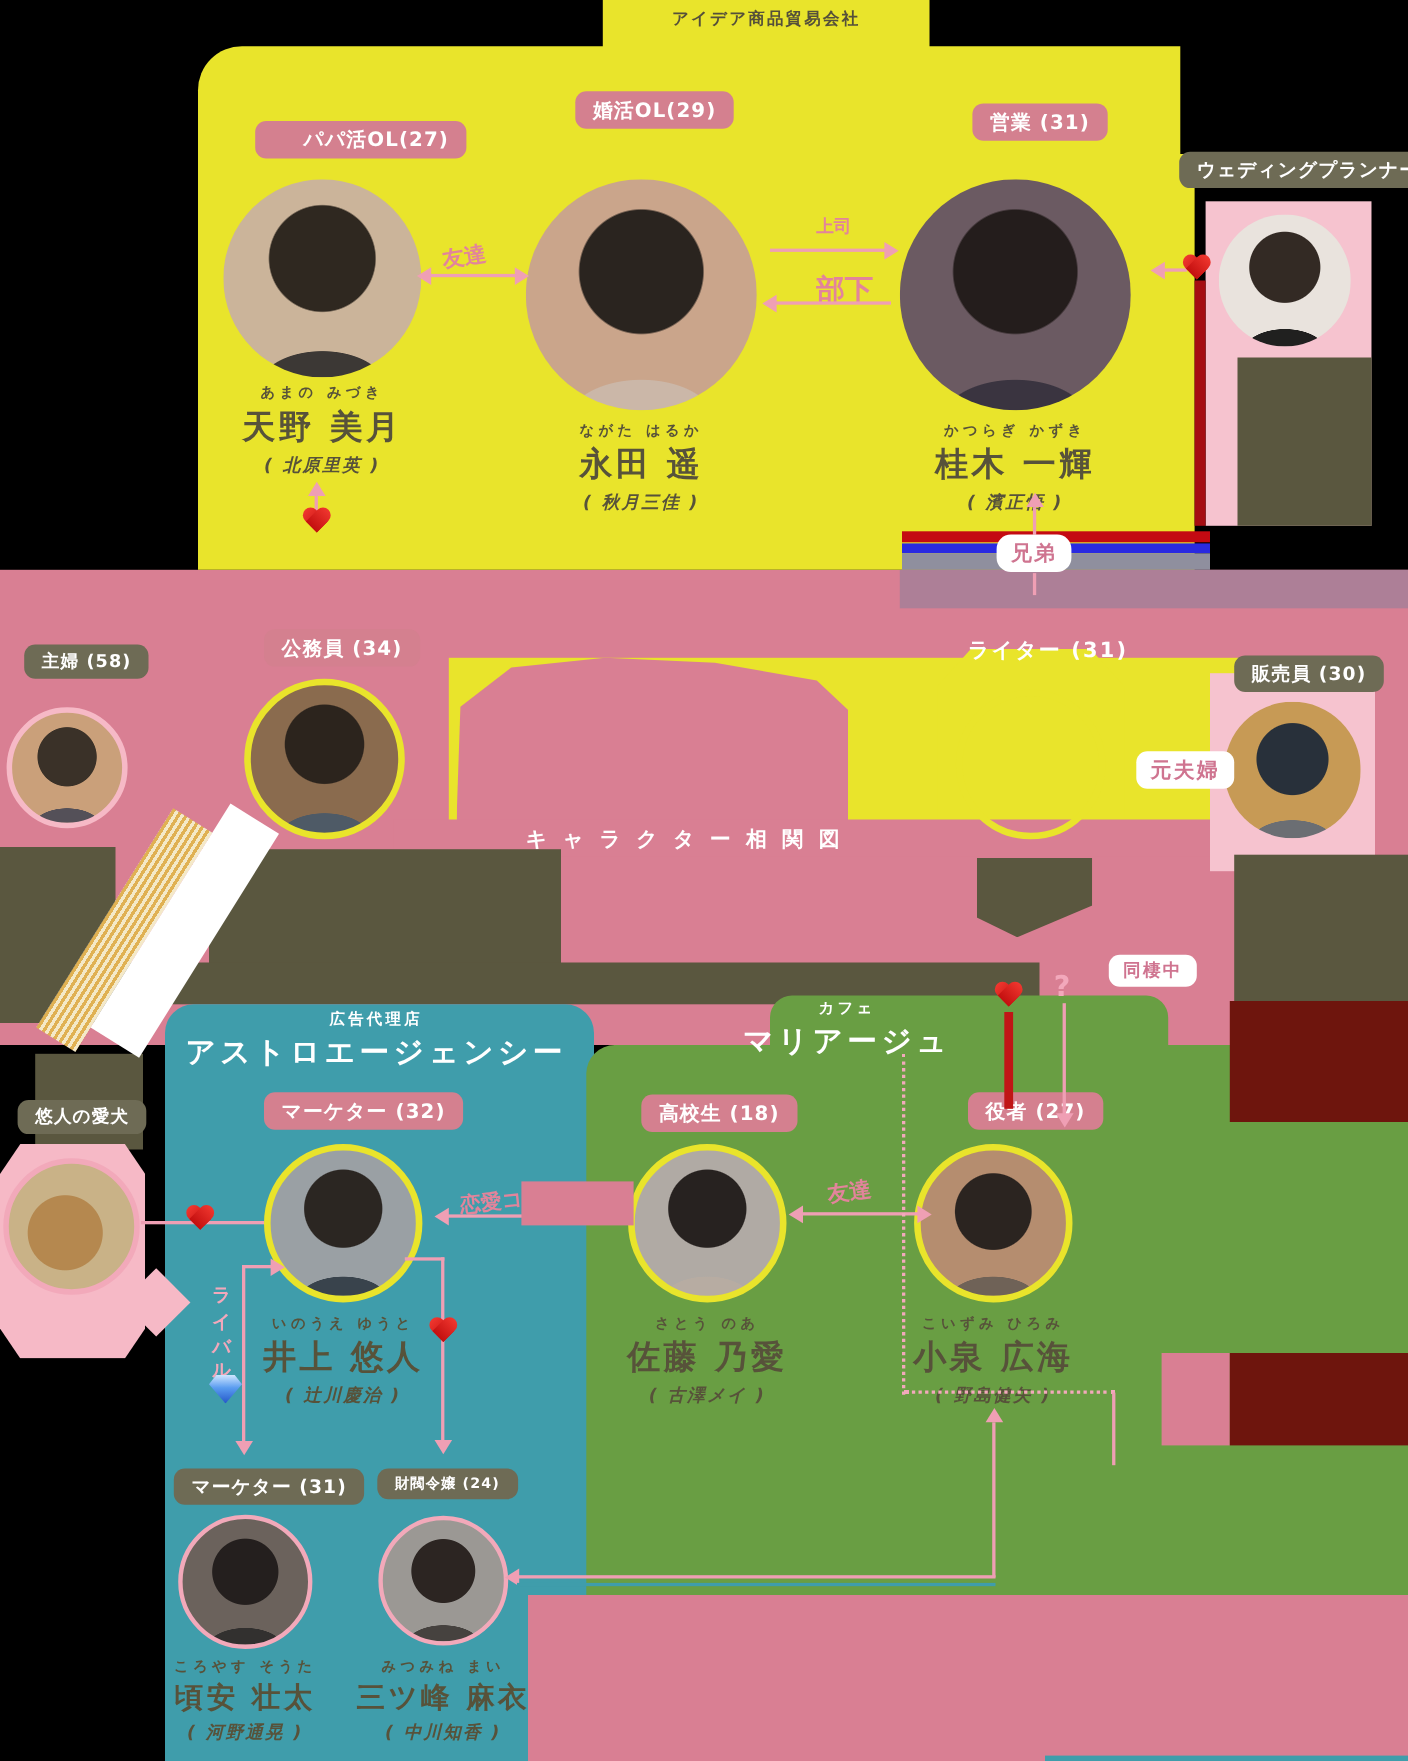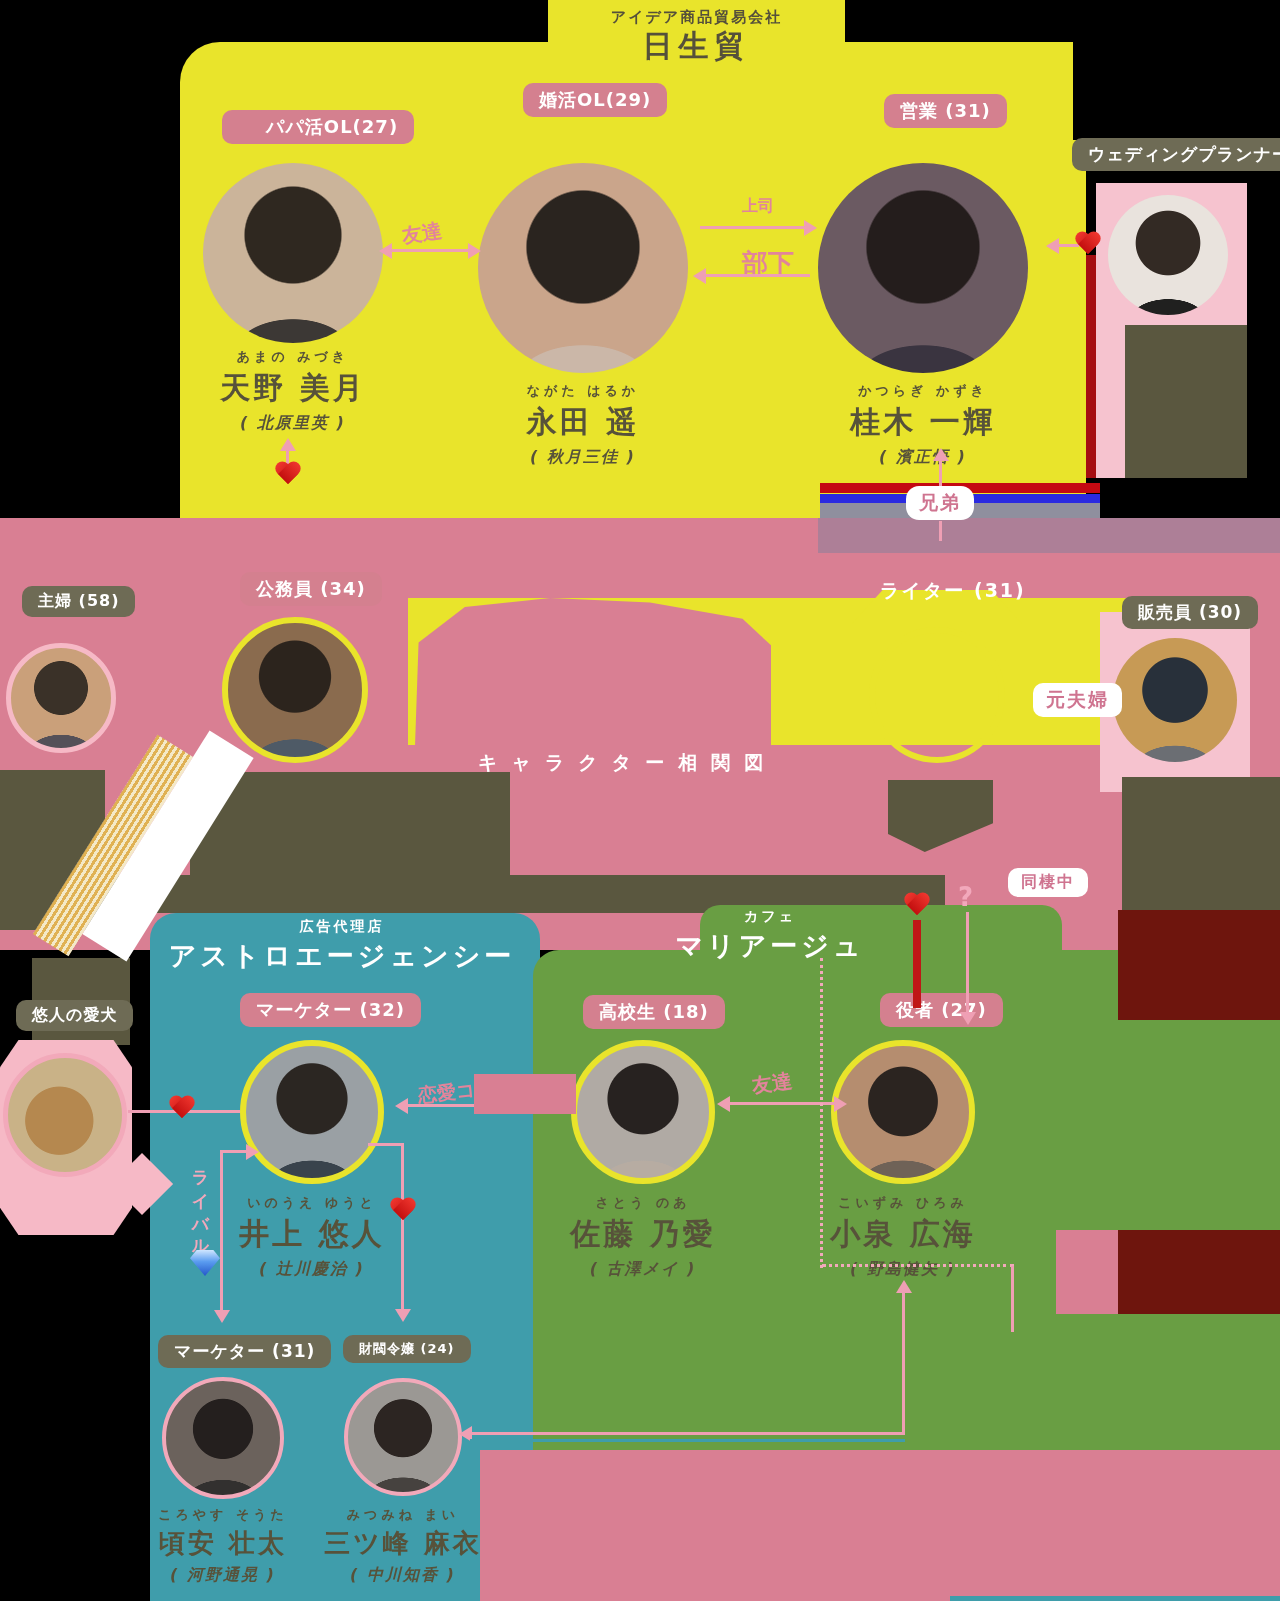--- a/index.html
+++ b/index.html
@@ -83,21 +83,20 @@
   <div class="abs" style="left:1118px;top:910px;width:162px;height:110px;background:#6e150d;"></div>
   <div class="abs" style="left:480px;top:1450px;width:800px;height:151px;background:#d97f93;"></div>
   <div class="abs" style="left:1056px;top:1230px;width:62px;height:84px;background:#d97f93;"></div>
   <div class="abs" style="left:1118px;top:1230px;width:162px;height:84px;background:#6e150d;"></div>
   <div class="tealn" style="left:950px;top:1596px;width:330px;height:5px;"></div>
 
   <div class="abs" style="left:0;top:1040px;width:132px;height:195px;background:#f6b9c6;clip-path:polygon(0 14%,14% 0,86% 0,100% 14%,100% 86%,86% 100%,14% 100%,0 86%);"></div>
   <div class="abs" style="left:120px;top:1162px;width:44px;height:44px;background:#f6b9c6;transform:rotate(45deg);"></div>
 
   <div class="abs" style="left:548px;top:8px;width:297px;text-align:center;color:#55503a;font-weight:bold;font-size:15px;letter-spacing:2px;">アイデア商品貿易会社</div>
-  <div class="abs" style="left:548px;top:26px;width:297px;text-align:center;color:#55503a;font-weight:bold;font-size:30px;letter-spacing:6px;">日生貿</div>
   <div class="blocktitle" style="left:162px;top:918px;width:360px;">
     <div class="bt-cat">広告代理店</div>
     <div class="bt-name">アストロエージェンシー</div>
   </div>
   <div class="blocktitle" style="left:610px;top:908px;width:320px;">
     <div class="bt-cat">カフェ</div>
     <div class="bt-name">マリアージュ</div>
   </div>
 
   <div class="photo" style="left:203px;top:163px;width:180px;height:180px;background:radial-gradient(circle at 50% 40%,#2f2820 34%,rgba(0,0,0,0) 35%),radial-gradient(ellipse 70% 40% at 50% 105%,#3c3835 45%,rgba(0,0,0,0) 46%),#cbb49a;"></div>
@@ -108,21 +107,21 @@
   <div class="photo" style="left:222px;top:617px;width:146px;height:146px;border:6px solid #e9e42b;background:radial-gradient(circle at 50% 40%,#2c241d 34%,rgba(0,0,0,0) 35%),radial-gradient(ellipse 70% 40% at 50% 105%,#4e5a66 45%,rgba(0,0,0,0) 46%),#8a6b4e;"></div>
   <div class="photo" style="left:869px;top:627px;width:136px;height:136px;border:6px solid #e9e42b;background:radial-gradient(circle at 50% 42%,#2e2а24 34%,rgba(0,0,0,0) 35%),radial-gradient(ellipse 70% 40% at 50% 105%,#6e6a68 45%,rgba(0,0,0,0) 46%),#9a8f8a;"></div>
   <div class="photo" style="left:1113px;top:638px;width:124px;height:124px;background:radial-gradient(circle at 50% 42%,#28303a 34%,rgba(0,0,0,0) 35%),radial-gradient(ellipse 70% 40% at 50% 105%,#6b6e73 45%,rgba(0,0,0,0) 46%),#c79a55;"></div>
   <div class="photo" style="left:3px;top:1053px;width:124px;height:124px;border:5px solid #f2a9ba;background:radial-gradient(circle at 45% 55%,#b5884f 38%,rgba(0,0,0,0) 39%),#c9b287;"></div>
   <div class="photo" style="left:240px;top:1040px;width:144px;height:144px;border:6px solid #e9e42b;background:radial-gradient(circle at 50% 40%,#2b2622 34%,rgba(0,0,0,0) 35%),radial-gradient(ellipse 70% 40% at 50% 105%,#39434c 45%,rgba(0,0,0,0) 46%),#9aa0a4;"></div>
   <div class="photo" style="left:571px;top:1040px;width:144px;height:144px;border:6px solid #e9e42b;background:radial-gradient(circle at 50% 40%,#272220 34%,rgba(0,0,0,0) 35%),radial-gradient(ellipse 70% 40% at 50% 105%,#b7aca2 45%,rgba(0,0,0,0) 46%),#b0aaa4;"></div>
   <div class="photo" style="left:831px;top:1040px;width:144px;height:144px;border:6px solid #e9e42b;background:radial-gradient(circle at 50% 42%,#2b2420 34%,rgba(0,0,0,0) 35%),radial-gradient(ellipse 70% 40% at 50% 105%,#6f6257 45%,rgba(0,0,0,0) 46%),#b58d6f;"></div>
   <div class="photo" style="left:162px;top:1377px;width:122px;height:122px;border:4px solid #f2a9ba;background:radial-gradient(circle at 50% 42%,#241f1e 34%,rgba(0,0,0,0) 35%),radial-gradient(ellipse 70% 40% at 50% 105%,#32302f 45%,rgba(0,0,0,0) 46%),#6b625c;"></div>
   <div class="photo" style="left:344px;top:1378px;width:118px;height:118px;border:4px solid #f2a9ba;background:radial-gradient(circle at 50% 42%,#2c2522 34%,rgba(0,0,0,0) 35%),radial-gradient(ellipse 70% 40% at 50% 105%,#46423f 45%,rgba(0,0,0,0) 46%),#9b9894;"></div>
 
-  <div class="badge bp" style="left:222px;top:110px;padding-left:44px;">パパ活OL(27)</div>
+  <div class="badge bp" style="left:232px;top:110px;padding-left:44px;">パパ活OL(27)</div>
   <div class="badge bp" style="left:523px;top:83px;">婚活OL(29)</div>
   <div class="badge bp" style="left:884px;top:94px;">営業 (31)</div>
   <div class="badge bgr" style="left:1072px;top:138px;font-size:17px;">ウェディングプランナー (26)</div>
   <div class="badge bgr" style="left:22px;top:586px;font-size:16px;">主婦 (58)</div>
   <div class="badge bp" style="left:240px;top:572px;">公務員 (34)</div>
   <div class="abs" style="left:880px;top:578px;color:#fff;font-weight:bold;font-size:19px;letter-spacing:2px;">ライター (31)</div>
   <div class="badge bgr" style="left:1122px;top:596px;font-size:17px;">販売員 (30)</div>
   <div class="badge bgr" style="left:16px;top:1000px;font-size:16px;">悠人の愛犬</div>
   <div class="badge bp" style="left:240px;top:993px;">マーケター (32)</div>
   <div class="badge bp" style="left:583px;top:995px;">高校生 (18)</div>

